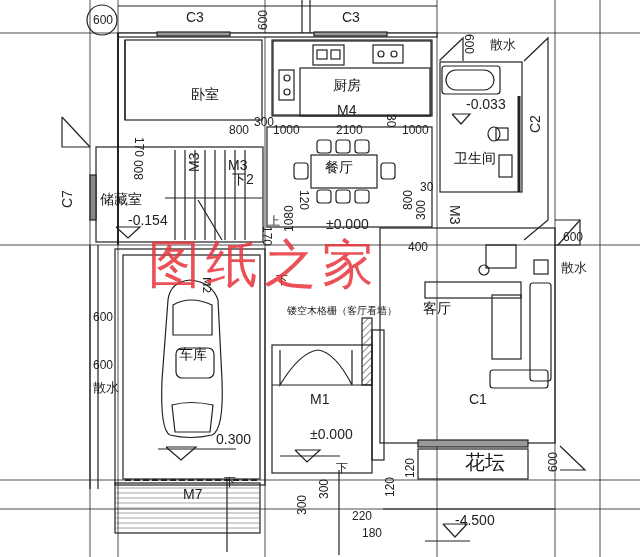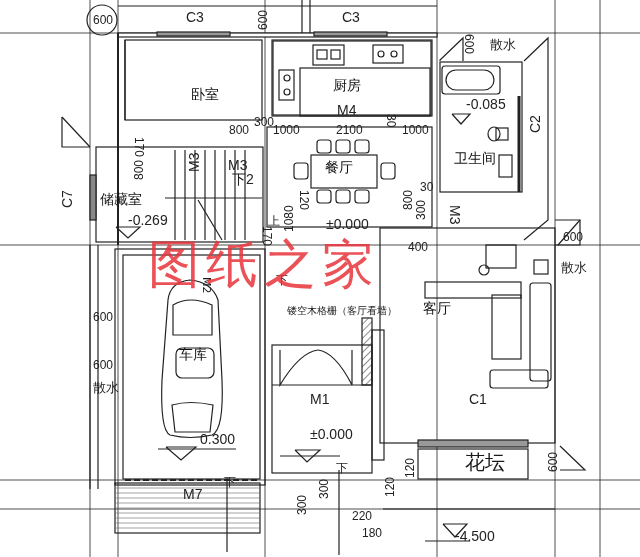--- a/index.html
+++ b/index.html
@@ -196,26 +196,26 @@
 <span class="lbl code" style="left:183px;top:487px">M7</span>
 
 <span class="lbl code" style="left:232px;top:172px">下2</span>
 <span class="lbl dim" style="left:268px;top:215px">上</span>
 <span class="lbl dim" style="left:276px;top:274px">下</span>
 <span class="lbl dim" style="left:224px;top:476px">下</span>
 <span class="lbl dim" style="left:336px;top:462px">下</span>
 
 <span class="lbl" style="left:287px;top:306px;font-size:10px">镂空木格栅（客厅看墙）</span>
 
-<span class="lbl elev" style="left:466px;top:97px">-0.085</span>
-<span class="lbl elev" style="left:128px;top:213px">-0.269</span>
+<span class="lbl elev" style="left:466px;top:97px">-0.033</span>
+<span class="lbl elev" style="left:128px;top:213px">-0.154</span>
 <span class="lbl elev" style="left:326px;top:217px">±0.000</span>
-<span class="lbl elev" style="left:200px;top:432px">0.300</span>
+<span class="lbl elev" style="left:216px;top:432px">0.300</span>
 <span class="lbl elev" style="left:310px;top:427px">±0.000</span>
-<span class="lbl elev" style="left:455px;top:529px">-4.500</span>
+<span class="lbl elev" style="left:455px;top:513px">-4.500</span>
 
 <span class="lbl dim" style="left:93px;top:14px">600</span>
 <span class="lbl dimv" style="left:257px;top:30px">600</span>
 <span class="lbl dimv90" style="left:475px;top:34px">600</span>
 <span class="lbl dim" style="left:229px;top:124px">800</span>
 <span class="lbl dim" style="left:254px;top:116px">300</span>
 <span class="lbl dim" style="left:273px;top:124px">1000</span>
 <span class="lbl dim" style="left:336px;top:124px">2100</span>
 <span class="lbl dimv90" style="left:397px;top:114px">30</span>
 <span class="lbl dim" style="left:402px;top:124px">1000</span>

